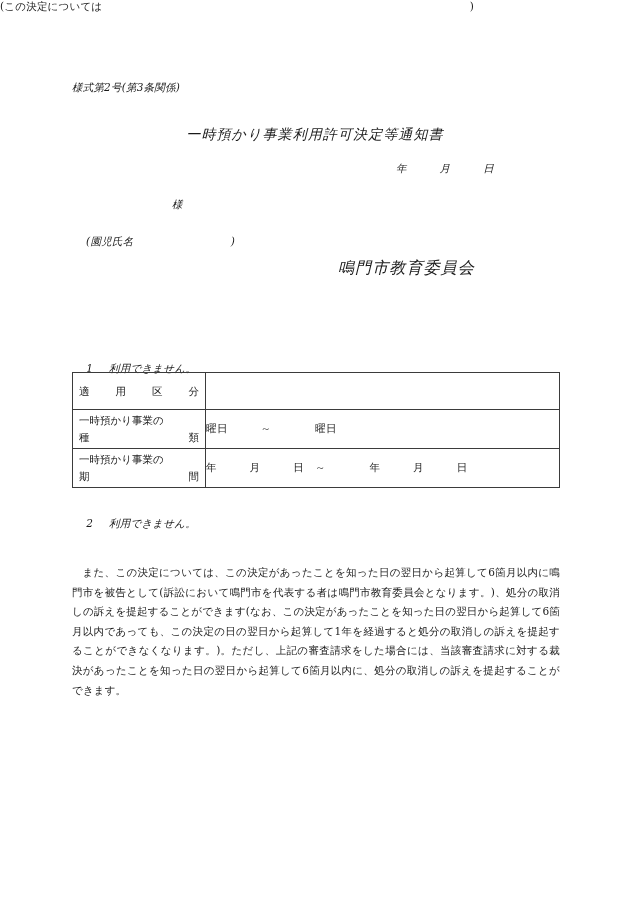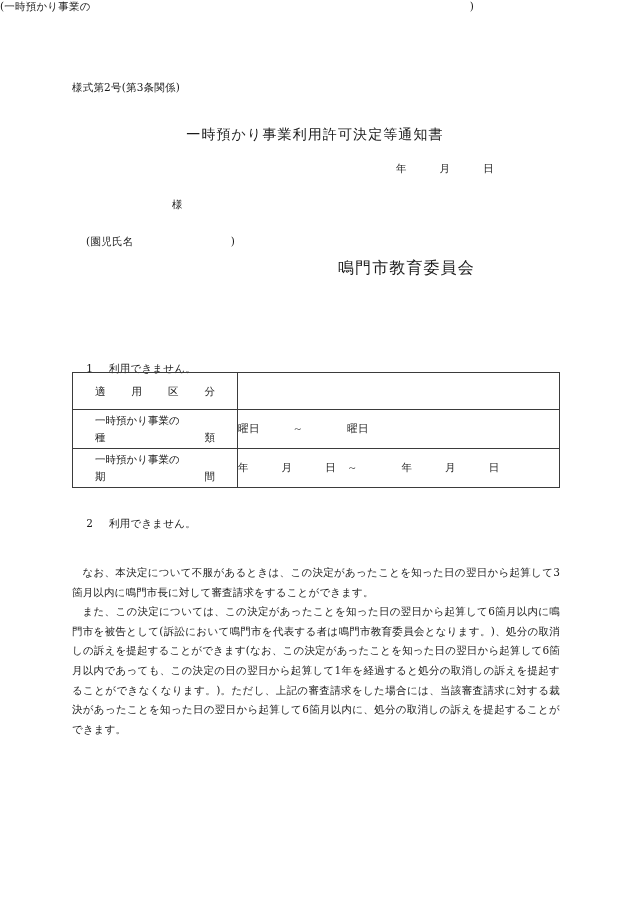--- a/index.html
+++ b/index.html
@@ -24,20 +24,21 @@
     padding: 0;
   }
 
   
   .t {
     position: absolute;
     white-space: pre;
     font-size: 10.5px;
     line-height: 1.5;
     letter-spacing: 0.2px;
+    font-style: italic;
   }
   .block {
     position: absolute;
     font-size: 10.5px;
     line-height: 19.6px;
     text-align: justify;
     text-justify: inter-ideograph;
     letter-spacing: 0.15px;
   }
 
@@ -133,21 +134,21 @@
   }
   .permit-table td {
     border: 1px solid #3b3b3b;
     font-size: 10.5px;
     padding: 0;
     vertical-align: middle;
     height: 36px;
   }
   .permit-table td.label {
     width: 120px;
-    padding: 0 22px;
+    padding: 0 6px;
     line-height: 17px;
   }
   .permit-table td.value {
     text-align: left;
     letter-spacing: 0.4px;
   }
   
   .lbl-spread {
     display: block;
     text-align: justify;
@@ -217,21 +218,20 @@
         <td class="value">年　　　月　　　日　～　　　　年　　　月　　　日</td>
       </tr>
     </tbody>
   </table>
 
   <div class="t sec-head sec2-head">
     <span>2</span><span style="display:inline-block;width:16px"></span><span>利用できません。</span>
   </div>
 
   <div class="sec2-reason">
-    <span class="paren-close">)</span><span>(一時預かり事業の</span>
+    <span class="paren-close">)</span><span>(この決定については</span>
   </div>
 
   <div class="block legal">
-    <p>なお、本決定について不服があるときは、この決定があったことを知った日の翌日から起算して3箇月以内に鳴門市長に対して審査請求をすることができます。</p>
     <p>また、この決定については、この決定があったことを知った日の翌日から起算して6箇月以内に鳴門市を被告として(訴訟において鳴門市を代表する者は鳴門市教育委員会となります。)、処分の取消しの訴えを提起することができます(なお、この決定があったことを知った日の翌日から起算して6箇月以内であっても、この決定の日の翌日から起算して1年を経過すると処分の取消しの訴えを提起することができなくなります。)。ただし、上記の審査請求をした場合には、当該審査請求に対する裁決があったことを知った日の翌日から起算して6箇月以内に、処分の取消しの訴えを提起することができます。</p>
   </div>
 
 </div>
 
 </body></html>

